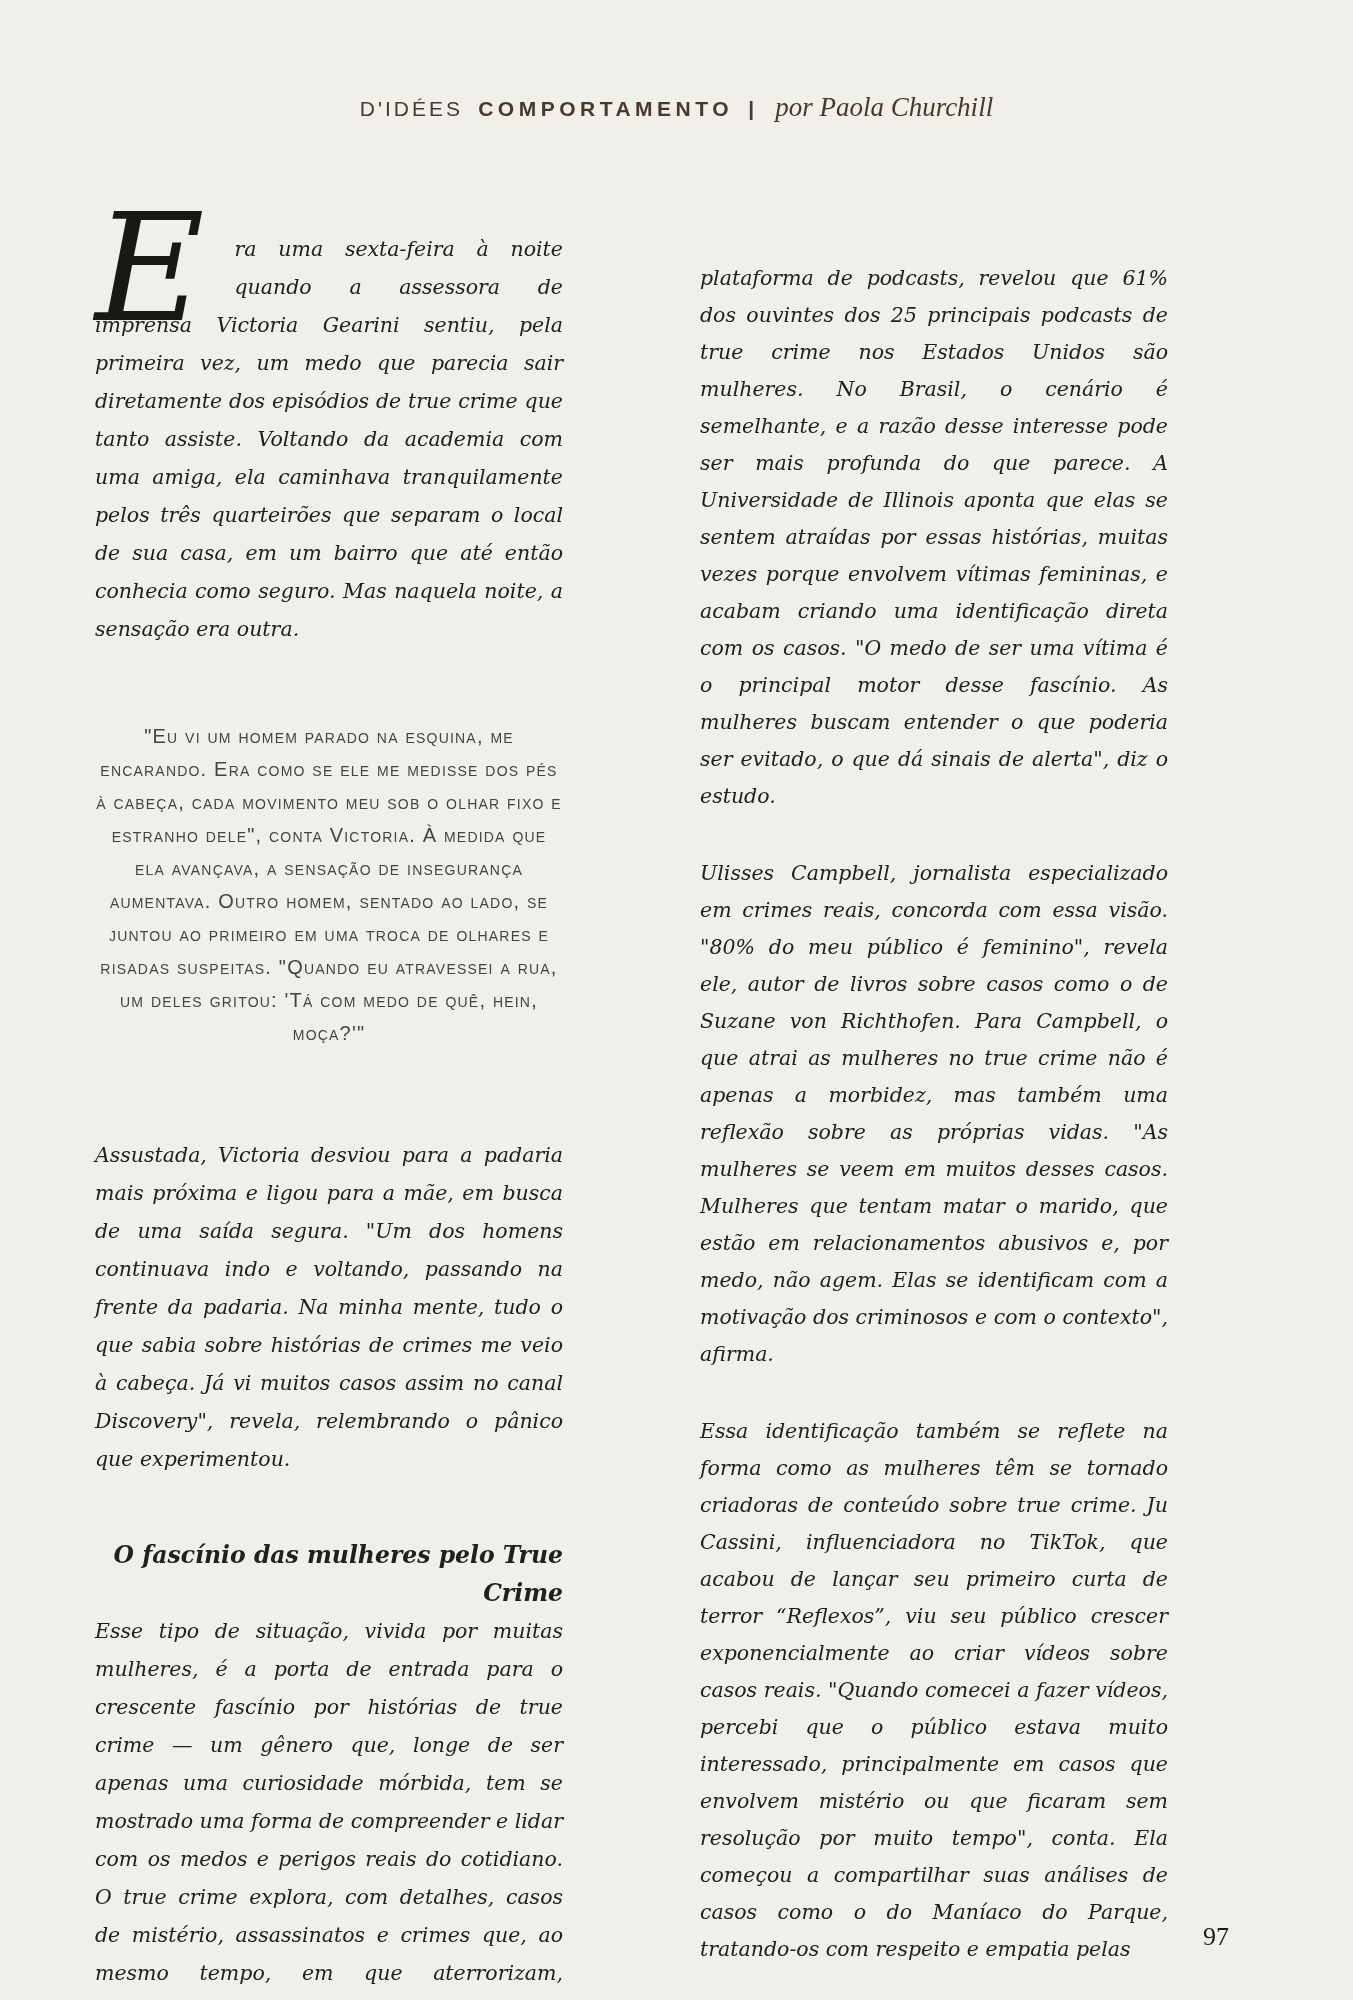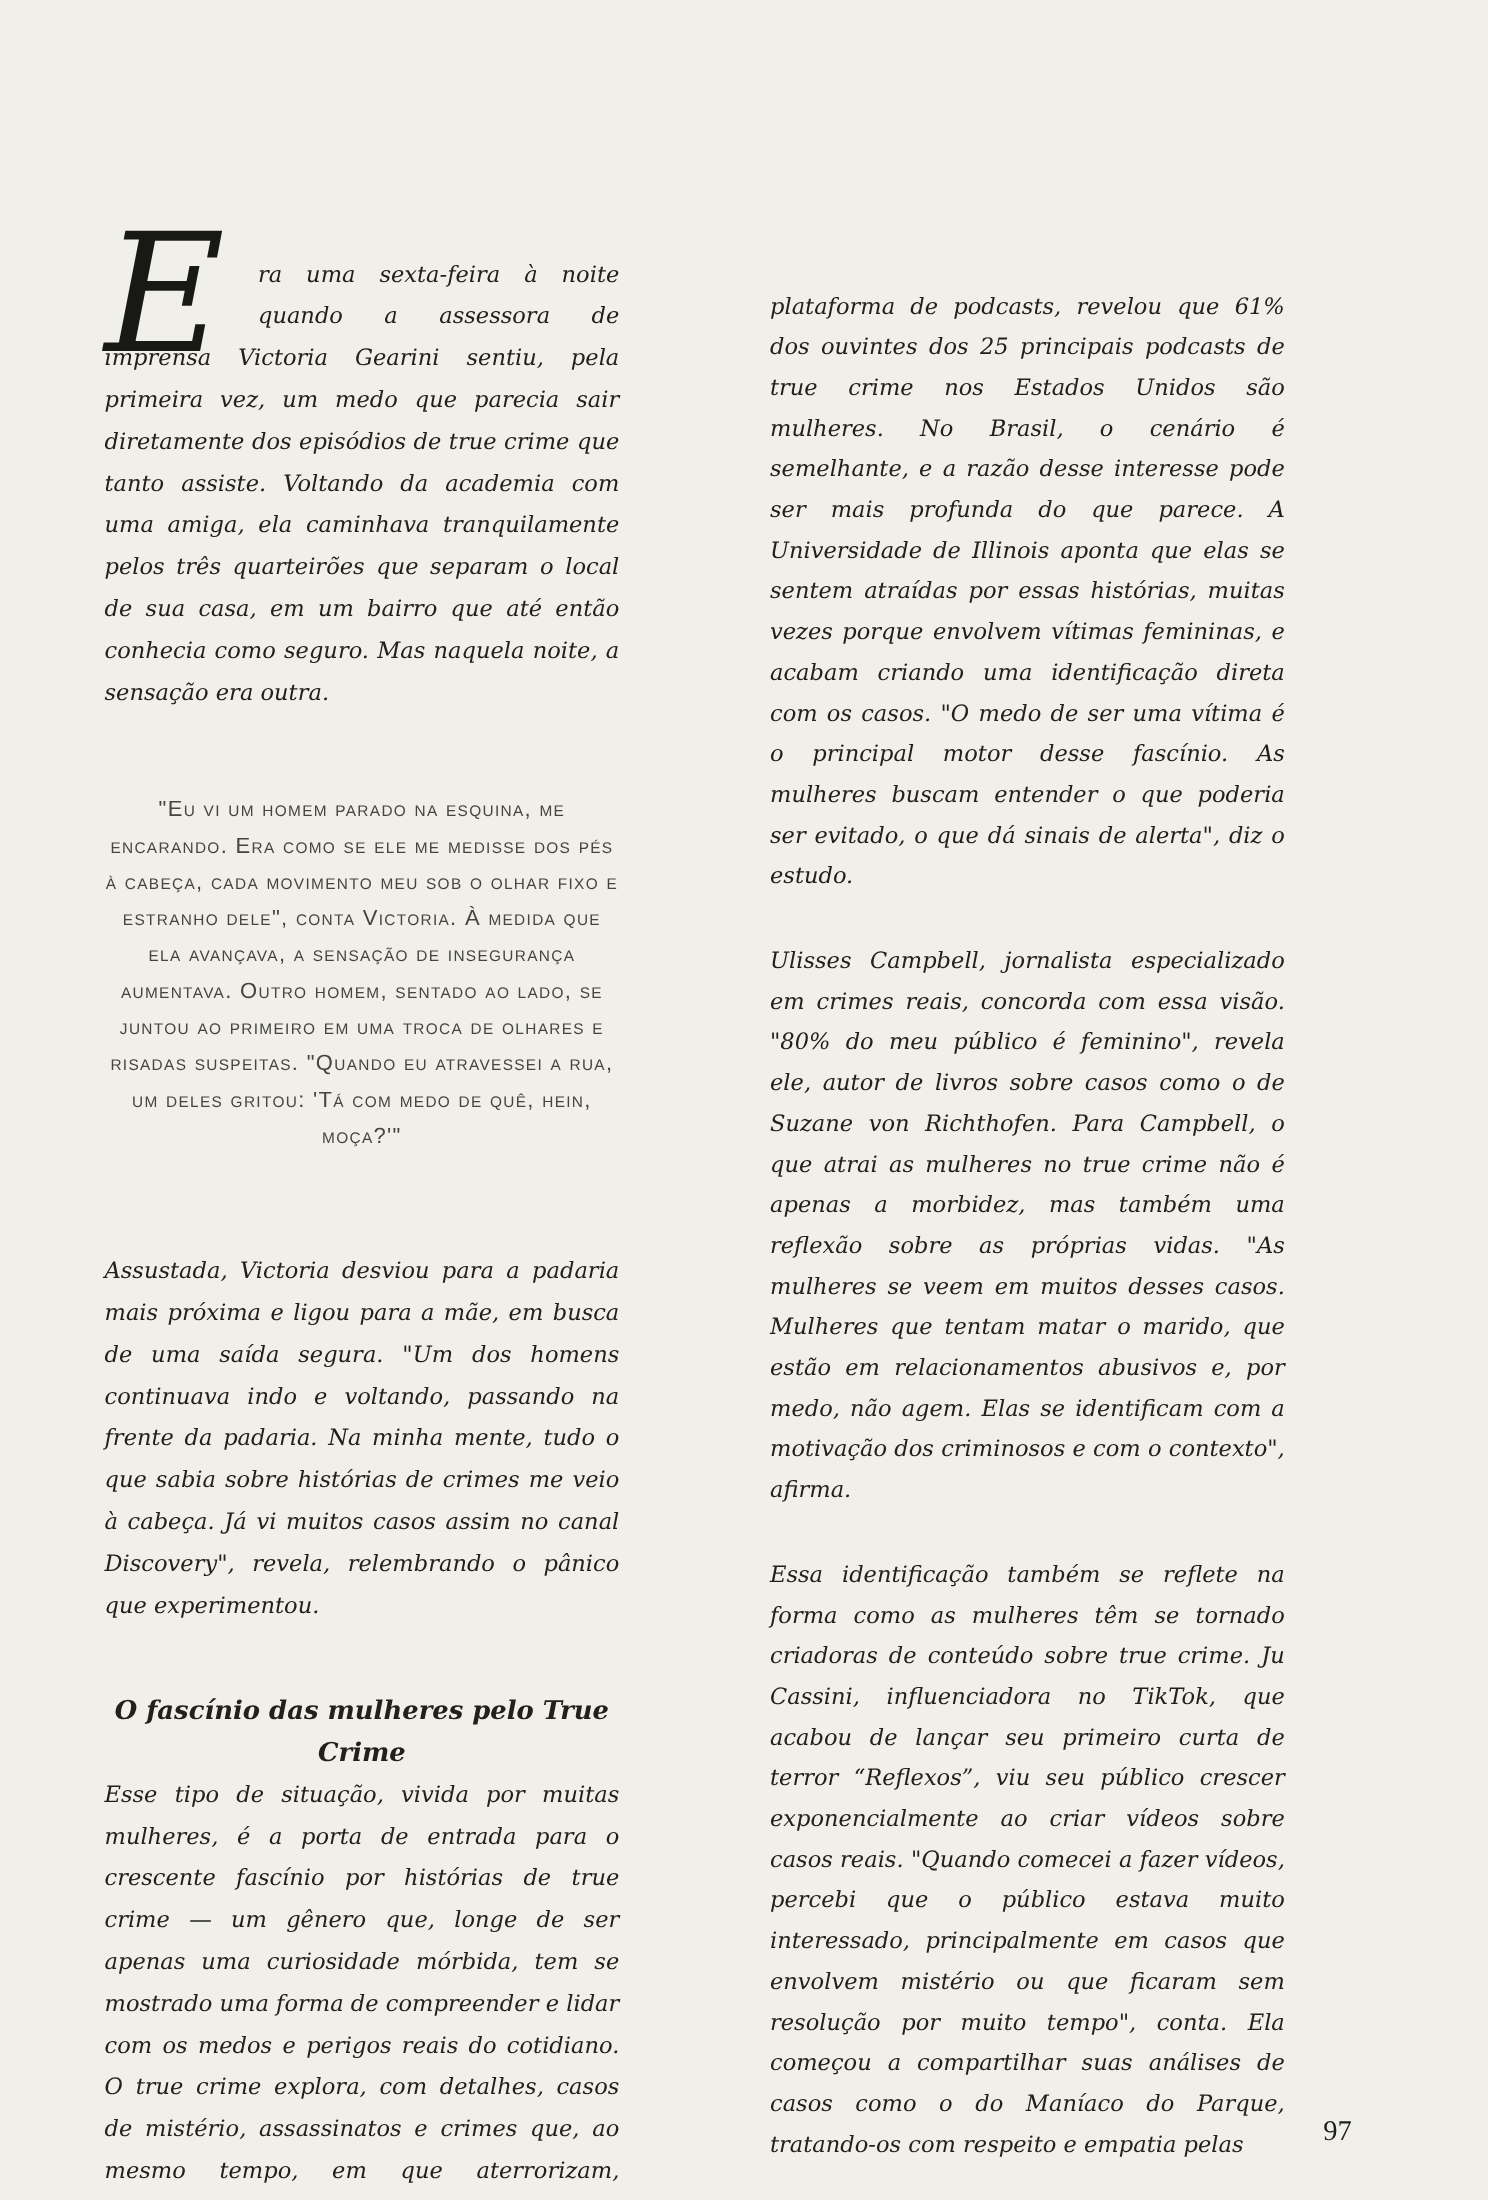--- a/index.html
+++ b/index.html
@@ -93,41 +93,47 @@
     color: var(--quote-color, #45443f);
   }
 
   
   .section-heading {
     margin: 58px 0 0;
     font-size: 23.5px;
     line-height: 38px;
     font-weight: 700;
     font-style: italic;
-    text-align: center;
+    text-align: right;
     color: var(--body-color, #21201d);
   }
 
   
   .page-number {
     position: absolute;
     left: 1203px;
     top: 1894px;
     font-family: "Liberation Serif", serif;
     font-style: normal;
     font-size: 26px;
     color: #1c1c1a;
     margin-top: 28px;
   }
 </style>
 </head>
 <body>
 
 <div class="page">
 
+  <div class="header">
+    <span class="mag">D'IDÉES</span>
+    <span class="sect">COMPORTAMENTO</span>
+    <span class="divider">|</span>
+    <span class="byline">por Paola Churchill</span>
+  </div>
 
   <div>
 
     <section class="col col-left">
       <p><span class="dropcap">E</span><span>ra uma sexta-feira à noite quando a assessora de imprensa Victoria Gearini sentiu, pela primeira vez, um medo que parecia sair diretamente dos episódios de true crime que tanto assiste. Voltando da academia com uma amiga, ela caminhava tranquilamente pelos três quarteirões que separam o local de sua casa, em um bairro que até então conhecia como seguro. Mas naquela noite, a sensação era outra.</span></p>
 
       <blockquote class="pull-quote">"Eu vi um homem parado na esquina, me encarando. Era como se ele me medisse dos pés à cabeça, cada movimento meu sob o olhar fixo e estranho dele", conta Victoria. À medida que ela avançava, a sensação de insegurança aumentava. Outro homem, sentado ao lado, se juntou ao primeiro em uma troca de olhares e risadas suspeitas. "Quando eu atravessei a rua, um deles gritou: 'Tá com medo de quê, hein, moça?'"</blockquote>
 
       <p>Assustada, Victoria desviou para a padaria mais próxima e ligou para a mãe, em busca de uma saída segura. "Um dos homens continuava indo e voltando, passando na frente da padaria. Na minha mente, tudo o que sabia sobre histórias de crimes me veio à cabeça. Já vi muitos casos assim no canal Discovery", revela, relembrando o pânico que experimentou.</p>
 

